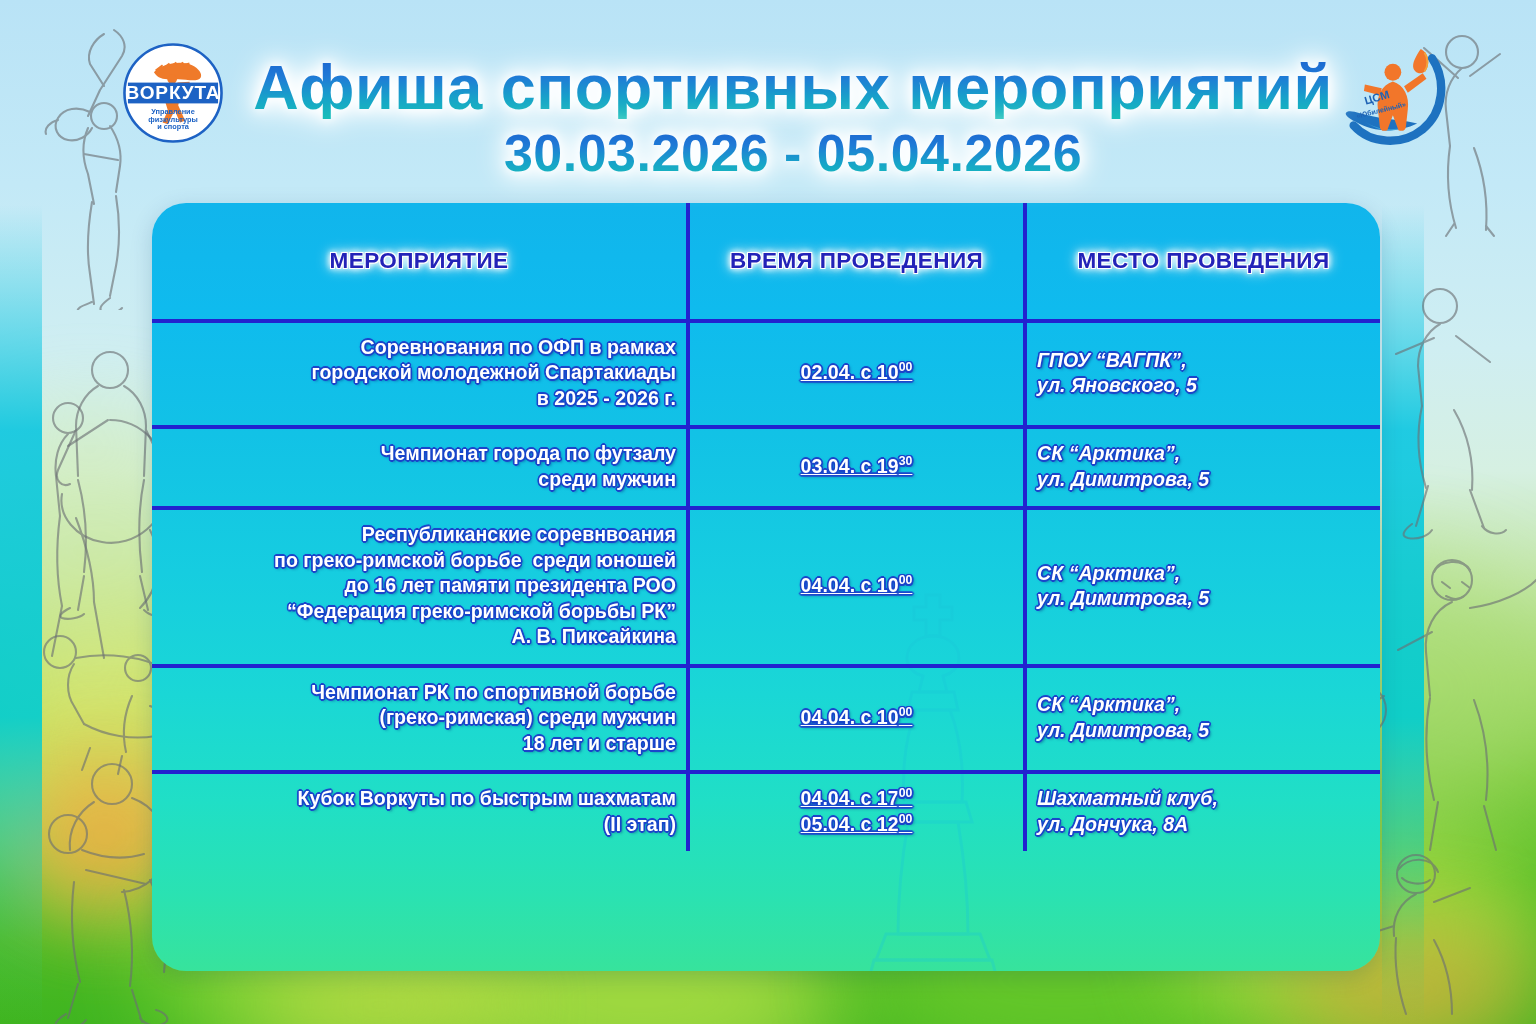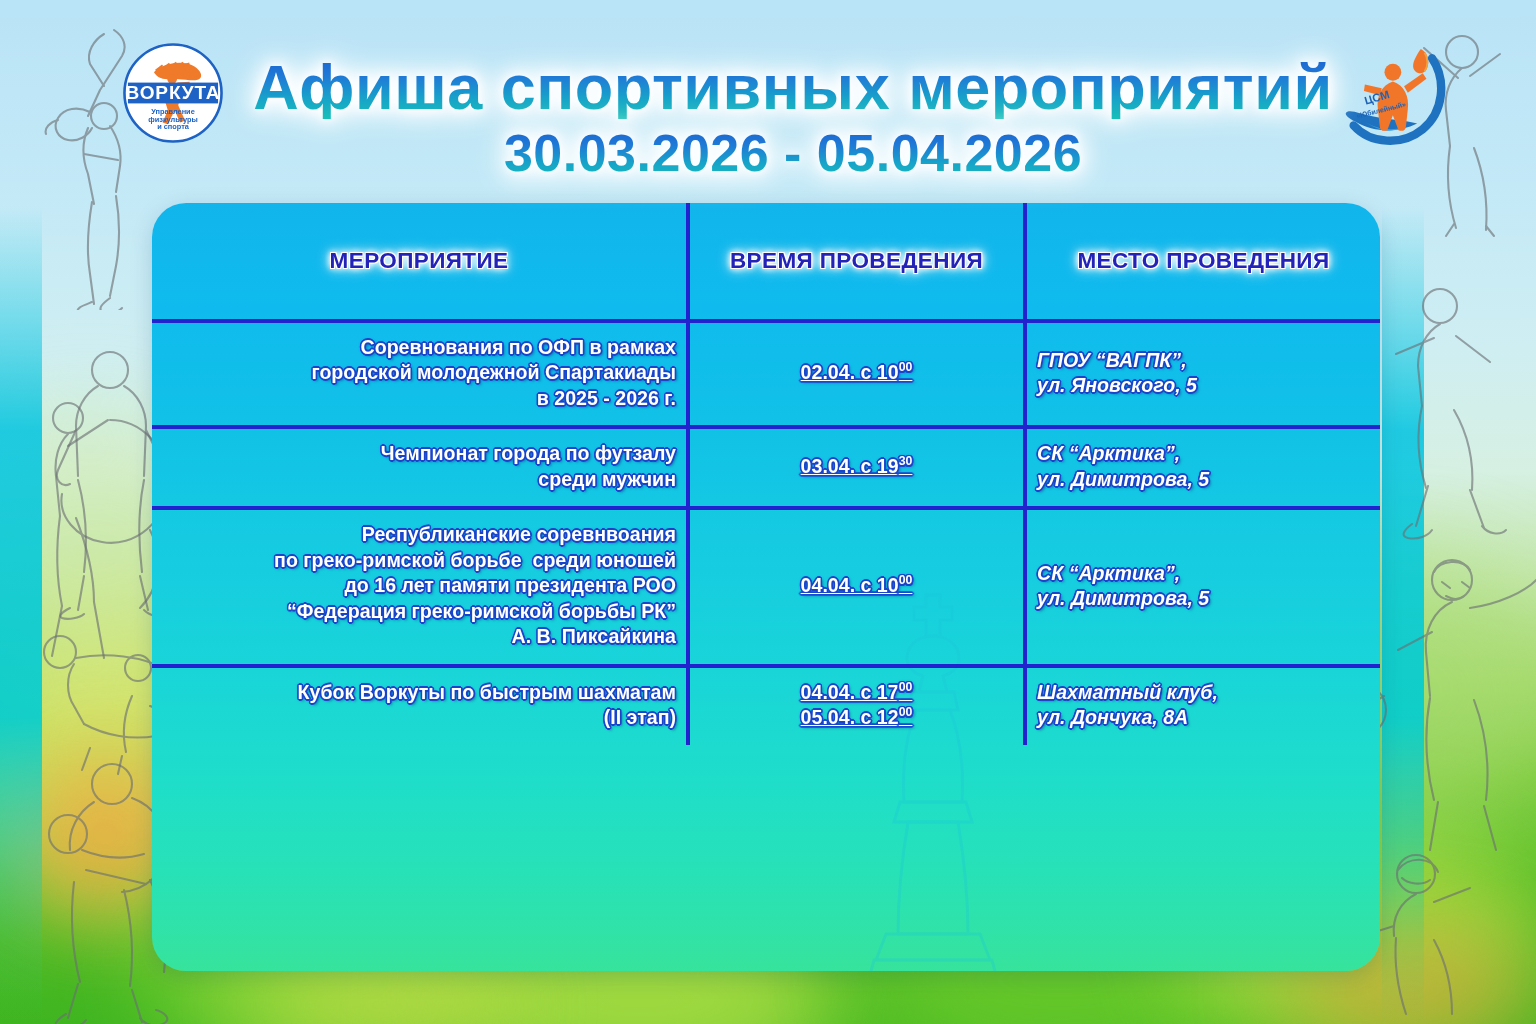--- a/index.html
+++ b/index.html
@@ -381,20 +381,34 @@
           <td class="col-time">
             <span class="line">04.04. с 10<sup>00</sup></span>
           </td>
           <td class="col-place">
             <span class="line">СК “Арктика”,</span>
             <span class="line">ул. Димитрова, 5</span>
           </td>
         </tr>
         <tr>
           <td class="col-event">
+            <span class="line">Чемпионат РК по спортивной борьбе</span>
+            <span class="line">(греко-римская) среди мужчин</span>
+            <span class="line">18 лет и старше</span>
+          </td>
+          <td class="col-time">
+            <span class="line">04.04. с 10<sup>00</sup></span>
+          </td>
+          <td class="col-place">
+            <span class="line">СК “Арктика”,</span>
+            <span class="line">ул. Димитрова, 5</span>
+          </td>
+        </tr>
+        <tr>
+          <td class="col-event">
             <span class="line">Кубок Воркуты по быстрым шахматам</span>
             <span class="line">(II этап)</span>
           </td>
           <td class="col-time">
             <span class="line">04.04. с 17<sup>00</sup></span>
             <span class="line">05.04. с 12<sup>00</sup></span>
           </td>
           <td class="col-place">
             <span class="line">Шахматный клуб,</span>
             <span class="line">ул. Дончука, 8А</span>

